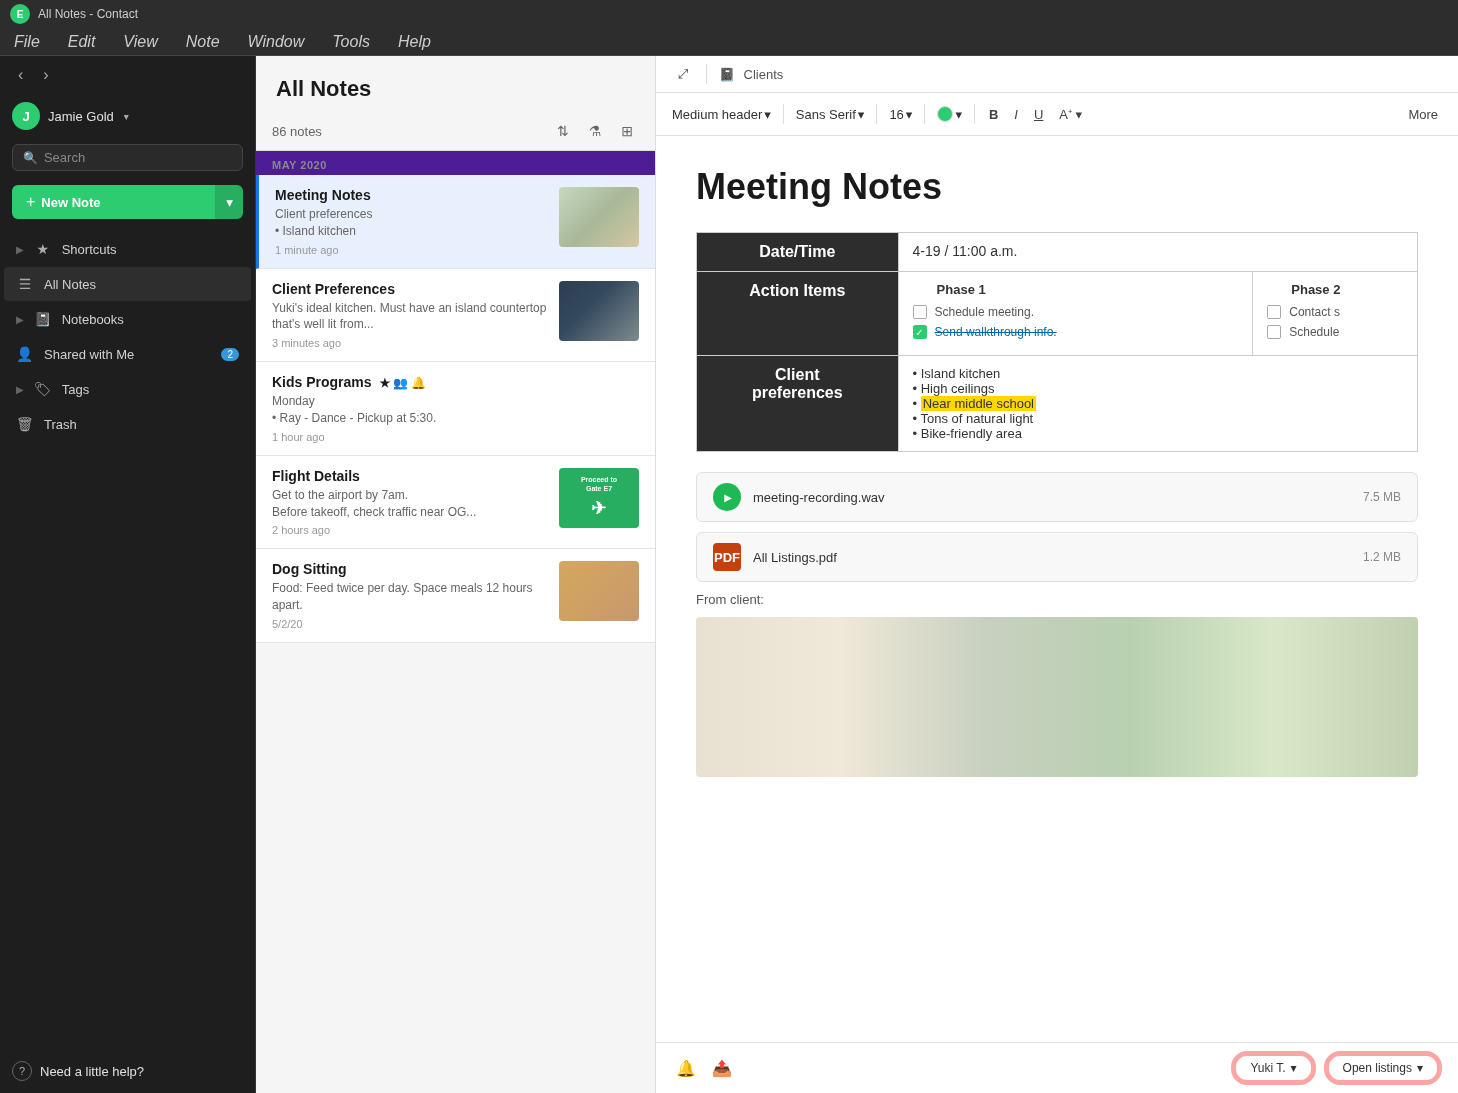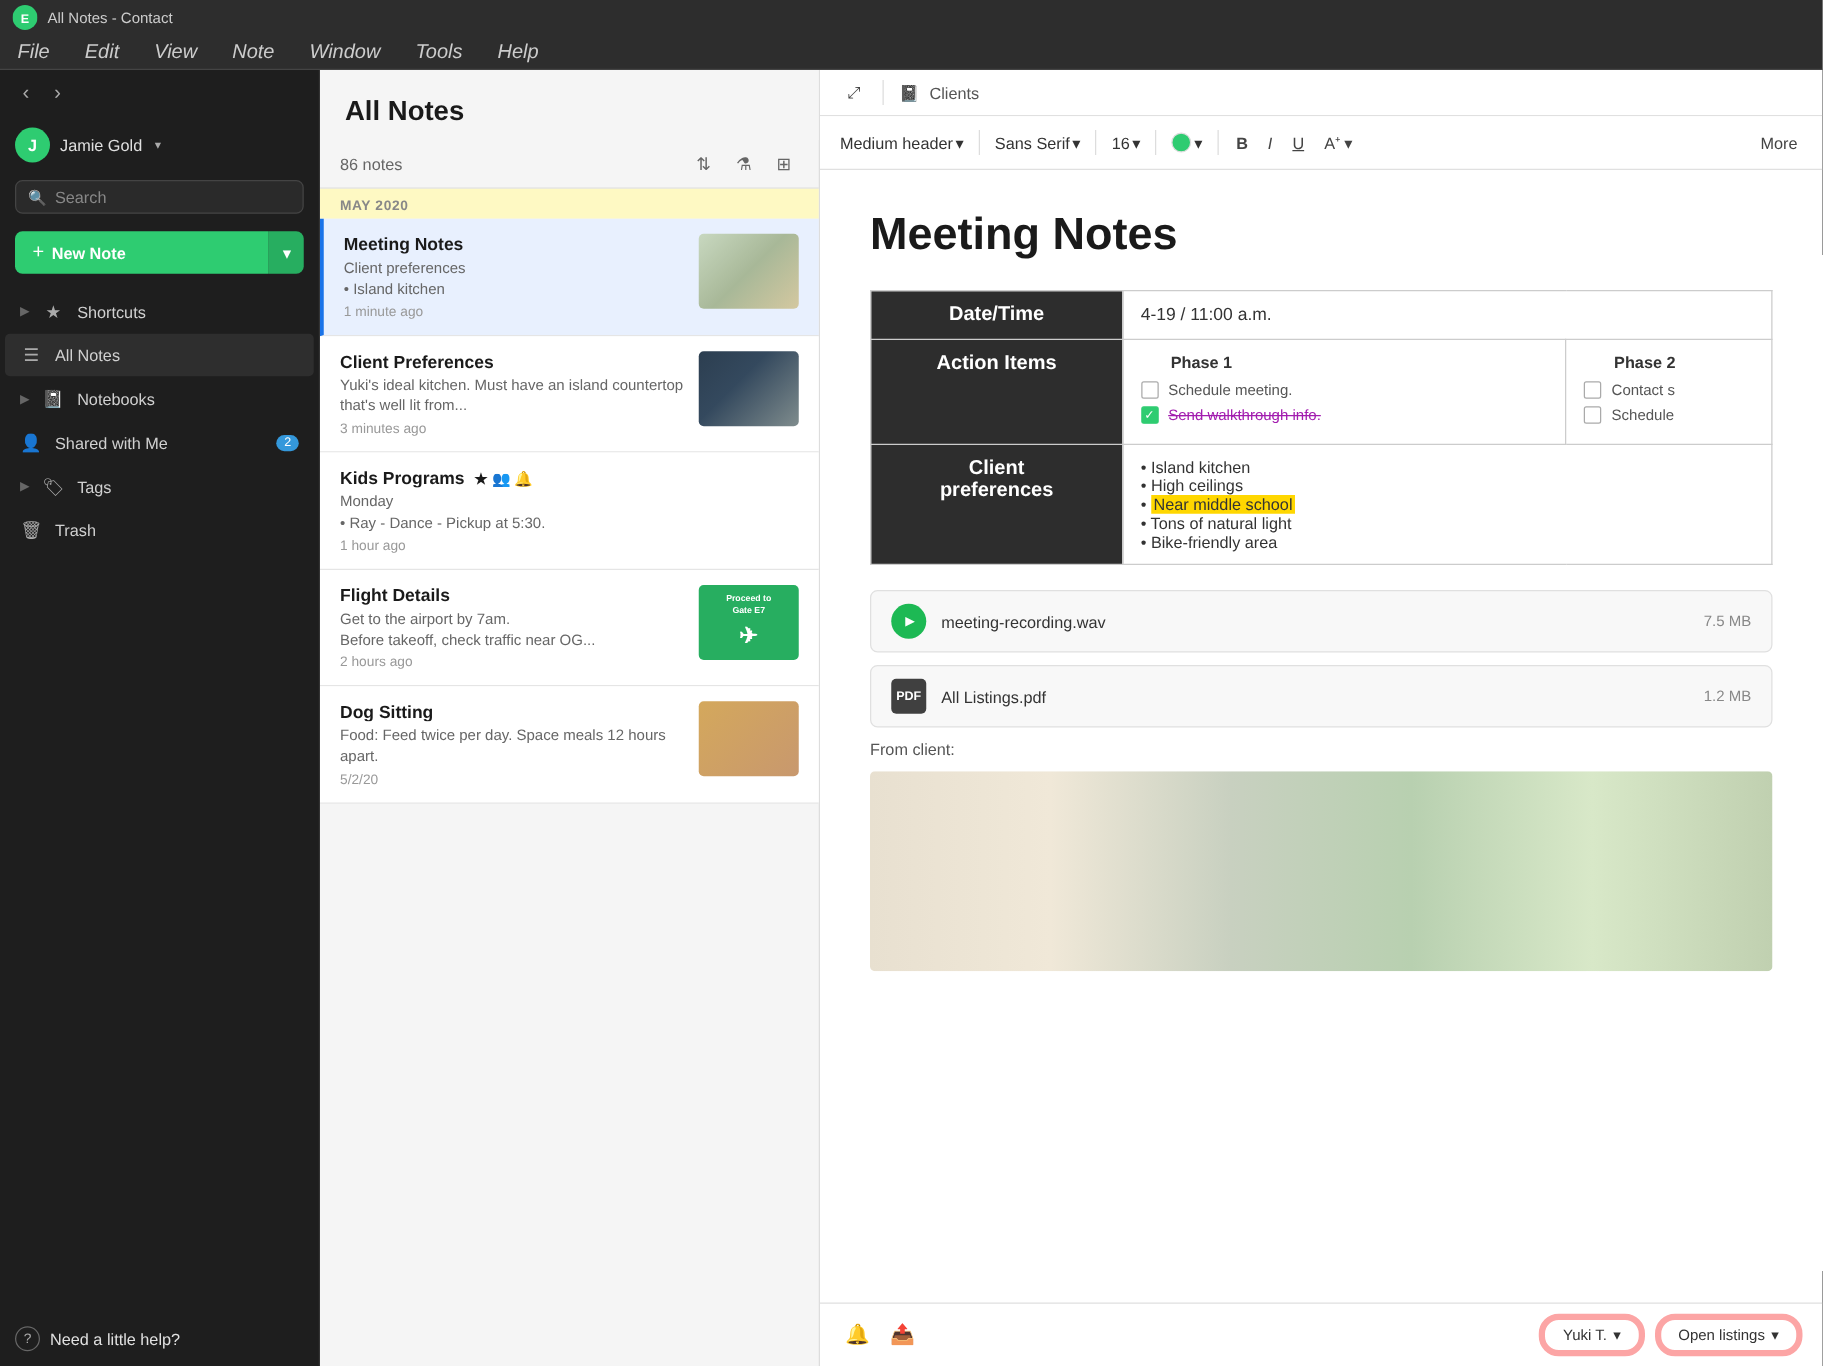--- a/index.html
+++ b/index.html
@@ -53,21 +53,21 @@
 
     
     .notes-panel { width: 400px; background: #f5f5f5; display: flex; flex-direction: column; border-right: 1px solid #ddd; flex-shrink: 0; }
     .notes-header { padding: 20px 20px 10px 20px; background: #f5f5f5; }
     .notes-title { font-size: 22px; font-weight: 600; color: #1a1a1a; }
     .notes-toolbar { display: flex; align-items: center; padding: 8px 16px; gap: 8px; border-bottom: 1px solid #ddd; }
     .notes-count { font-size: 13px; color: #666; flex: 1; }
     .toolbar-btn { background: none; border: none; cursor: pointer; color: #666; font-size: 14px; padding: 3px 6px; border-radius: 3px; }
 
     
-    .month-divider { padding: 8px 16px 4px 16px; font-size: 11px; font-weight: 600; color: #888; letter-spacing: 0.5px; background: #fef9c3; }
+    .month-divider { padding: 8px 16px 4px 16px; font-size: 11px; font-weight: 600; color: #888; letter-spacing: 0.5px; background: #4c1d95; }
 
     
     .note-item { display: flex; padding: 12px 16px; border-bottom: 1px solid #e5e5e5; cursor: pointer; background: white; gap: 12px; align-items: flex-start; }
     .note-item.active { background: #e8f0fe; border-left: 3px solid #1a73e8; }
     .note-content { flex: 1; min-width: 0; }
     .note-title { font-size: 14px; font-weight: 600; color: #1a1a1a; margin-bottom: 3px; white-space: nowrap; overflow: hidden; text-overflow: ellipsis; }
     .note-preview { font-size: 12px; color: #666; line-height: 1.4; margin-bottom: 4px; overflow: hidden; display: -webkit-box; -webkit-line-clamp: 2; -webkit-box-orient: vertical; }
     .note-time { font-size: 11px; color: #999; }
     .note-thumb { width: 80px; height: 60px; border-radius: 4px; object-fit: cover; flex-shrink: 0; overflow: hidden; }
 
@@ -97,31 +97,31 @@
     .content-table th, .content-table td { border: 1px solid #ccc; padding: 10px 14px; vertical-align: top; }
     .content-table th { background: #2d2d2d; color: white; font-weight: 600; font-size: 16px; }
     .content-table td { font-size: 13px; color: #333; background: white; }
     .content-table .date-val { font-size: 14px; }
     .action-col { min-width: 220px; }
     .phase-header { font-weight: 600; font-size: 13px; color: #333; margin-bottom: 8px; padding-left: 24px; }
     .checkbox-row { display: flex; align-items: center; gap: 8px; margin-bottom: 6px; }
     .cb { width: 14px; height: 14px; border: 1px solid #aaa; border-radius: 2px; flex-shrink: 0; }
     .cb.checked { background: #2ecc71; border-color: #2ecc71; display: flex; align-items: center; justify-content: center; color: white; font-size: 10px; }
     .cb-label { font-size: 12px; color: #555; }
-    .cb-label.strikethrough { text-decoration: line-through; color: #a21caf; }
+    .cb-label.strikethrough { text-decoration: line-through; color: #0369a1; }
     .highlight-yellow { background: #ffd700; padding: 0 2px; }
 
     
     .phase2-col { border-left: 1px solid #ccc; }
 
     
     .attachment { display: flex; align-items: center; background: #f8f8f8; border: 1px solid #e0e0e0; border-radius: 6px; padding: 10px 16px; margin-bottom: 10px; gap: 12px; }
     .play-btn { width: 28px; height: 28px; border-radius: 50%; background: #1db954; display: flex; align-items: center; justify-content: center; flex-shrink: 0; }
     .play-icon { color: white; font-size: 10px; margin-left: 2px; }
-    .pdf-icon { width: 28px; height: 28px; border-radius: 4px; background: #404040; display: flex; align-items: center; justify-content: center; flex-shrink: 0; font-size: 10px; color: white; font-weight: bold; }
+    .pdf-icon { width: 28px; height: 28px; border-radius: 4px; background: #c2410c; display: flex; align-items: center; justify-content: center; flex-shrink: 0; font-size: 13px; color: white; font-weight: bold; }
     .attach-name { flex: 1; font-size: 13px; color: #333; }
     .attach-size { font-size: 12px; color: #888; }
 
     
     .from-client-label { font-size: 13px; color: #555; margin-bottom: 10px; }
     .client-image { width: 100%; height: 160px; background: linear-gradient(135deg, #c8d8c8 0%, #e8d8b8 30%, #d4c8a8 60%, #a8b890 100%); border-radius: 4px; overflow: hidden; position: relative; }
     .client-image-inner { width: 100%; height: 100%; background: linear-gradient(to right, #e8e0d0 0%, #f0e8d8 20%, #c8d0c0 40%, #b8d0b0 60%, #d8e8c8 80%, #c0d0b0 100%); }
 
     
     .bottom-toolbar { display: flex; align-items: center; padding: 8px 16px; border-top: 1px solid #e0e0e0; background: white; gap: 8px; }

